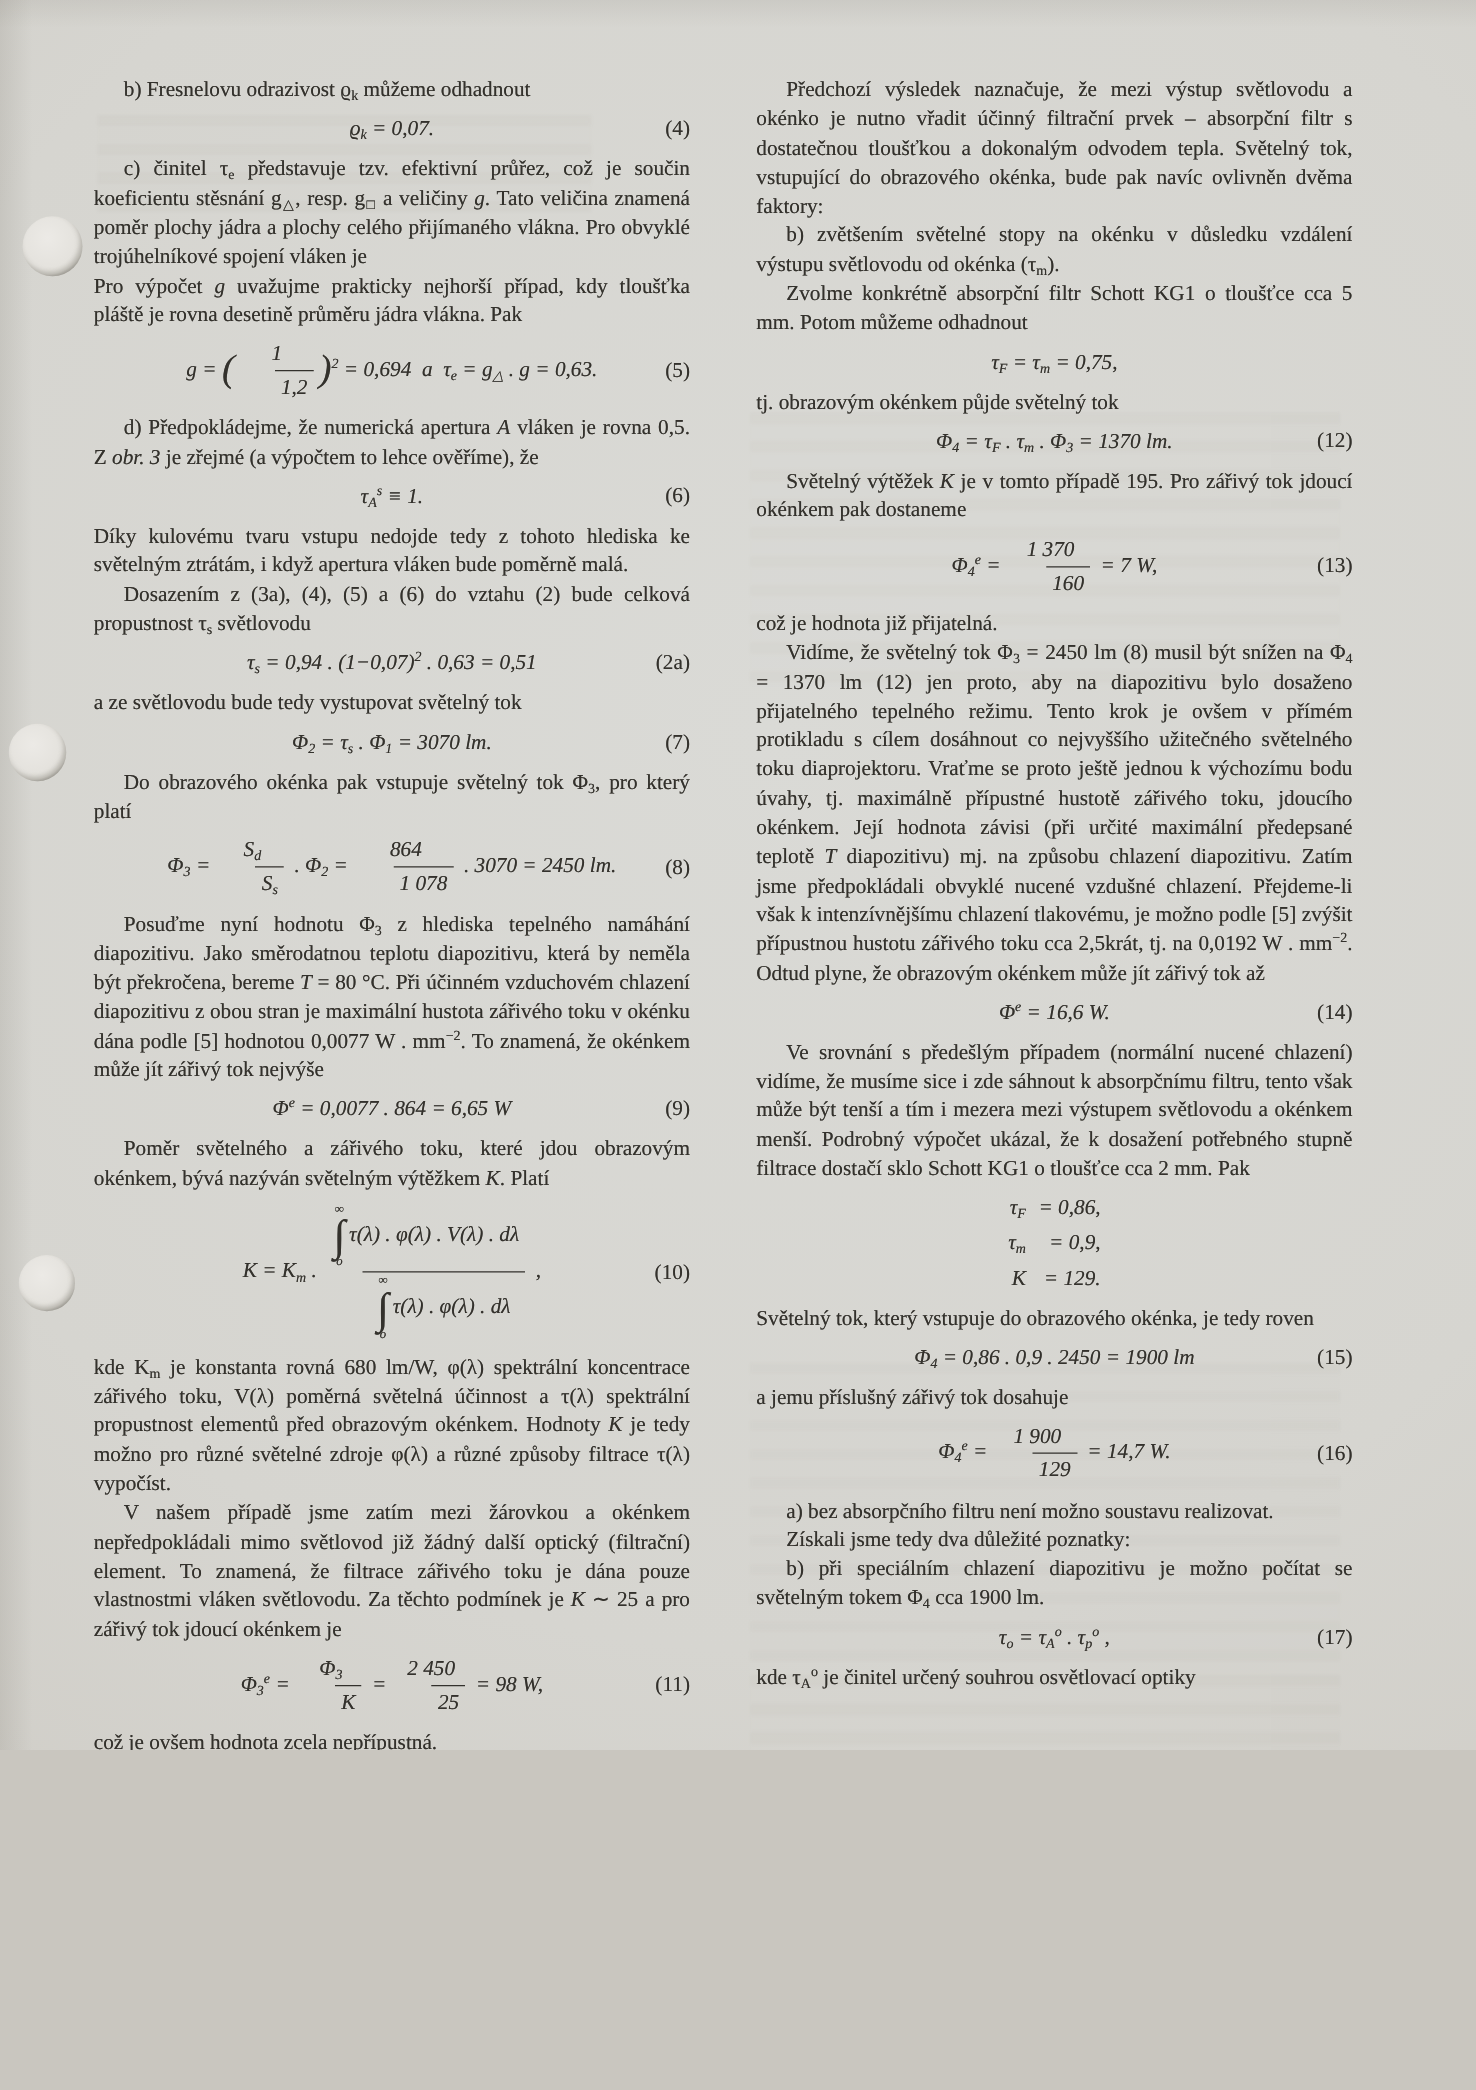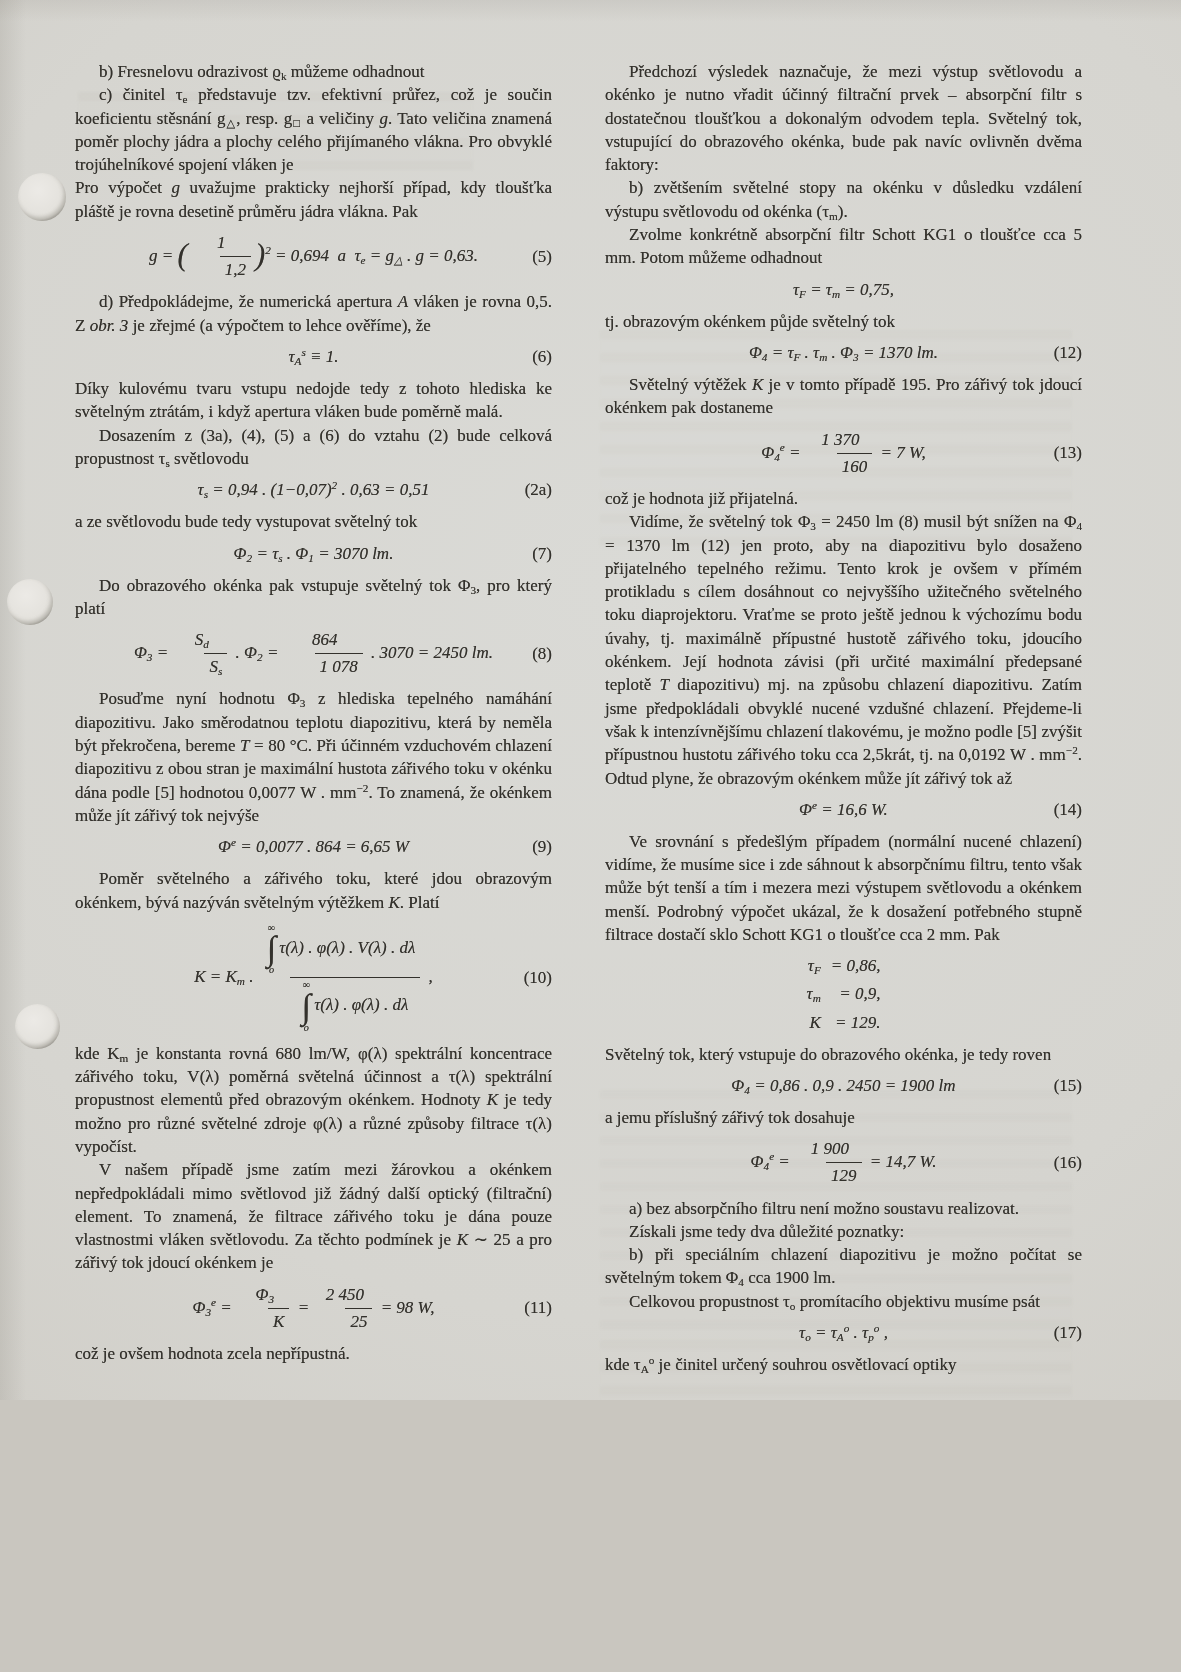--- a/index.html
+++ b/index.html
@@ -53,20 +53,21 @@
   <div class="ghost" style="left:78px;top:1425px;width:450px;height:55px;opacity:0.38;"></div>
 
   <div class="hole" style="left:18px;top:173px;width:48px;height:48px;"></div>
   <div class="hole" style="left:7px;top:579px;width:46px;height:46px;"></div>
   <div class="hole" style="left:15px;top:1004px;width:45px;height:45px;"></div>
   <div class="hole" style="left:34px;top:1508px;width:46px;height:46px;"></div>
 
   <div class="cols">
     <div class="col" id="col-left">
         <div class="para ind">b) Fresnelovu odrazivost ϱ<sub>k</sub> můžeme odhadnout</div>
+        <div class="eq"><span class="eqbody">ϱ<sub>k</sub> = 0,07.</span><span class="eqnum">(4)</span></div>
         <div class="para ind">c) činitel τ<sub>e</sub> představuje tzv. efektivní průřez, což je součin koeficientu stěsnání g<sub>△</sub>, resp. g<sub>□</sub> a veličiny <i>g</i>. Tato veličina znamená poměr plochy jádra a plochy celého přijímaného vlákna. Pro obvyklé trojúhelníkové spojení vláken je</div>
         <div class="para">Pro výpočet <i>g</i> uvažujme prakticky nejhorší případ, kdy tloušťka pláště je rovna desetině průměru jádra vlákna. Pak</div>
         <div class="eq"><span class="eqbody">g = <span class="bigp">(</span><span class="frac"><span class="fnum">1</span><span class="fden">1,2</span></span><span class="bigp">)</span><sup>2</sup> = 0,694&nbsp;&nbsp;a&nbsp;&nbsp;τ<sub>e</sub> = g<sub>△</sub> . g = 0,63.</span><span class="eqnum">(5)</span></div>
         <div class="para ind">d) Předpokládejme, že numerická apertura <i>A</i> vláken je rovna 0,5. Z <i>obr. 3</i> je zřejmé (a výpočtem to lehce ověříme), že</div>
         <div class="eq"><span class="eqbody">τ<sub>A</sub><sup>s</sup> ≡ 1.</span><span class="eqnum">(6)</span></div>
         <div class="para">Díky kulovému tvaru vstupu nedojde tedy z tohoto hlediska ke světelným ztrátám, i když apertura vláken bude poměrně malá.</div>
         <div class="para ind">Dosazením z (3a), (4), (5) a (6) do vztahu (2) bude celková propustnost τ<sub>s</sub> světlovodu</div>
         <div class="eq"><span class="eqbody">τ<sub>s</sub> = 0,94 . (1−0,07)<sup>2</sup> . 0,63 = 0,51</span><span class="eqnum">(2a)</span></div>
         <div class="para">a ze světlovodu bude tedy vystupovat světelný tok</div>
         <div class="eq"><span class="eqbody">Φ<sub>2</sub> = τ<sub>s</sub> . Φ<sub>1</sub> = 3070 lm.</span><span class="eqnum">(7)</span></div>
@@ -110,21 +111,20 @@
             <span class="lhs">K</span>
             <span class="rhs">= 129.</span>
           </span></div>
         <div class="para">Světelný tok, který vstupuje do obrazového okénka, je tedy roven</div>
         <div class="eq"><span class="eqbody">Φ<sub>4</sub> = 0,86 . 0,9 . 2450 = 1900 lm</span><span class="eqnum">(15)</span></div>
         <div class="para">a jemu příslušný zářivý tok dosahuje</div>
         <div class="eq"><span class="eqbody">Φ<sub>4</sub><sup>e</sup> = <span class="frac"><span class="fnum">1&nbsp;900</span><span class="fden">129</span></span> = 14,7 W.</span><span class="eqnum">(16)</span></div>
         <div class="para ind">a) bez absorpčního filtru není možno soustavu realizovat.</div>
         <div class="para ind">Získali jsme tedy dva důležité poznatky:</div>
         <div class="para ind">b) při speciálním chlazení diapozitivu je možno počítat se světelným tokem Φ<sub>4</sub> cca 1900 lm.</div>
-        <div class="para ind">Celkovou propustnost τ<sub>o</sub> promítacího objektivu musíme psát</div>
         <div class="eq"><span class="eqbody">τ<sub>o</sub> = τ<sub>A</sub><sup>o</sup> . τ<sub>p</sub><sup>o</sup> ,</span><span class="eqnum">(17)</span></div>
         <div class="para">kde τ<sub>A</sub><sup>o</sup> je činitel určený souhrou osvětlovací optiky</div>
       </div>
   </div>
 
   <div class="footer">
     <span class="journal">JEMNÁ MECHANIKA A OPTIKA 1972/1</span>
     <span class="rule"></span>
     <span class="pagenum">7</span>
   </div>

